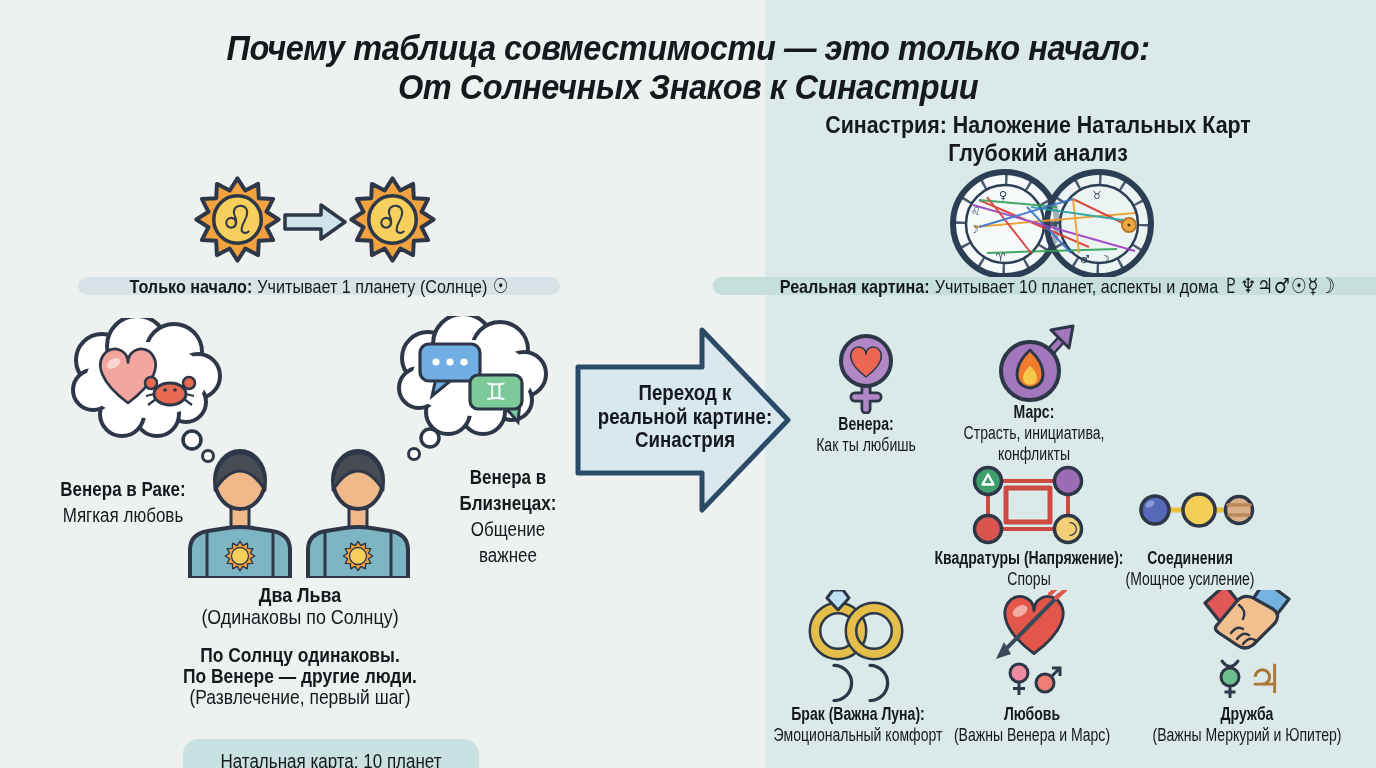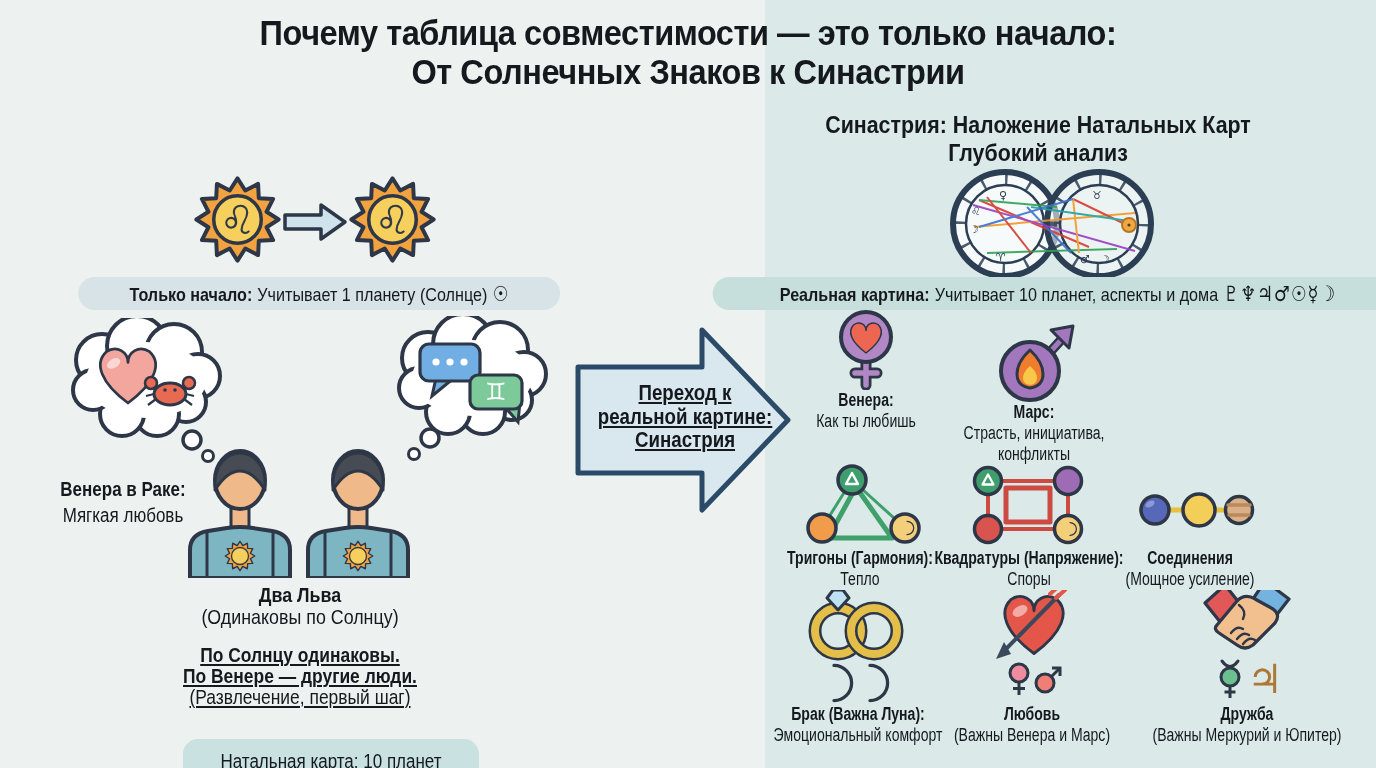--- a/index.html
+++ b/index.html
@@ -7,30 +7,30 @@
           background:#edf2f0;font-family:"Liberation Sans",sans-serif;color:#15191e;}
   .abs{position:absolute;}
   .tc{text-align:center;}
   .b{font-weight:bold;}
   .condt{transform:scaleX(.93);transform-origin:50% 0;}
   .condh{transform:scaleX(.93);transform-origin:50% 0;}
   .condb{transform:scaleX(.85);transform-origin:50% 0;}
   .condc{transform:scaleX(.78);transform-origin:50% 0;}
   .title{font-size:35px;font-weight:bold;line-height:39px;letter-spacing:-.5px;}
   .sechead{font-size:23px;font-weight:bold;line-height:28px;}
-  .pill{position:absolute;height:33px;border-radius:17px;display:flex;align-items:center;
+  .pill{position:absolute;height:18px;border-radius:17px;display:flex;align-items:center;
         justify-content:center;transform:translateX(-50%);padding:0 18px;font-size:19px;white-space:nowrap;}
   .pill .inner{display:inline-block;transform:scaleX(.85);transform-origin:50% 50%;}
   .pill .inner span+span{margin-left:6px;}
   .gly{font-family:"DejaVu Sans",sans-serif;}
   .bigglyphs{font-size:21px;letter-spacing:1px;}
   .scenecap{font-size:20px;line-height:26px;}
   .pairblock{font-size:21px;line-height:22px;}
-  .sumblock{font-size:20.5px;line-height:21px;text-decoration:underline;}
-  .arrowtext{font-size:22px;font-weight:bold;line-height:23.5px;text-decoration:underline;}
+  .sumblock{font-size:20.5px;line-height:21px;}
+  .arrowtext{font-size:22px;font-weight:bold;line-height:23.5px;}
   .cell{position:absolute;width:260px;}
   .ibox{display:flex;align-items:flex-end;justify-content:center;}
   .cap{font-size:18px;line-height:21px;}
   .cap .t{font-weight:bold;}
 </style>
 </head>
 <body>
 
 <div class="canvas">
 
@@ -44,21 +44,21 @@
       </symbol>
       <symbol id="sym-heart" viewBox="-40 -40 80 80">
         <path d="M0,30 C-30,8 -38,-14 -24,-27 C-12,-35 0,-26 0,-15 C0,-26 12,-35 24,-27 C38,-14 30,8 0,30 Z" fill="currentColor" stroke="#2d3748" stroke-width="3" stroke-linejoin="round"></path>
       </symbol>
       <symbol id="sym-cres" viewBox="-20 -20 40 40">
         <path d="M0,-16 A16,16 0 1 1 0,16 A11,11 0 1 0 0,-16 Z" fill="currentColor" stroke="#2d3748" stroke-width="3" stroke-linejoin="round"></path>
       </symbol>
     </defs>
   </svg>
 
-  <div class="abs tc" style="left:188px;top:13px;width:1000px;">
+  <div class="abs tc" style="left:188px;top:28px;width:1000px;font-style:italic;">
     <div class="condt title">
       <div>Почему таблица совместимости — это только начало:</div>
       <div>От Солнечных Знаков к Синастрии</div>
     </div>
   </div>
 
 
   <svg class="abs" style="left:190px;top:172px" width="95" height="95" viewBox="0 0 95 95">
     <use href="#sym-sun" width="95" height="95"></use>
     <text x="47.5" y="62" text-anchor="middle" font-size="40" font-weight="bold" class="gly" fill="#2f3a48">♌</text>
@@ -159,20 +159,26 @@
     <path d="M -25,-56 A 25,29 0 1 1 25,-56 L 25,-48 Q 13,-67 0,-67 Q -13,-67 -25,-48 Z" fill="#474c54" stroke="#2d3748" stroke-width="3" stroke-linejoin="round"></path>
     <g transform="translate(0,18)">
         <use href="#sym-sun" x="-17" y="-17" width="34" height="34"></use>
       </g>
   </svg>
 
   <div class="abs tc scenecap" style="left:33px;top:476px;width:180px;">
     <div class="condb">
       <div class="b">Венера в Раке:</div>
       <div>Мягкая любовь</div>
+    </div>
+  </div>
+  <div class="abs tc scenecap" style="left:433px;top:464px;width:150px;">
+    <div class="condb">
+      <div class="b">Венера в Близнецах:</div>
+      <div>Общение важнее</div>
     </div>
   </div>
 
   <div class="abs tc pairblock" style="left:150px;top:556px;width:300px;margin-top:28px;">
     <div class="condb">
       <div class="b">Два Льва</div>
       <div>(Одинаковы по Солнцу)</div>
     </div>
   </div>
   <div class="abs tc sumblock" style="left:130px;top:644px;width:340px;">
@@ -237,21 +243,21 @@
     <circle cx="190" cy="60" r="7" fill="#f0a840" stroke="#b5762a" stroke-width="2"></circle>
     <circle cx="190" cy="60" r="1.6" fill="#5a3c14"></circle>
   </svg>
 
   <div class="pill" style="left:1058px;top:277px;background:#c6dfdc;">
     <span class="inner">
       <span class="b">Реальная картина:</span><span>Учитывает 10 планет, аспекты и дома</span><span class="gly bigglyphs">♇♆♃♂☉☿☽</span>
     </span>
   </div>
 
-  <div class="cell tc" style="left:736px;top:308px;text-align:center;">
+  <div class="cell tc" style="left:736px;top:332px;text-align:center;">
     <div class="ibox" style="height:82px;">
       <svg width="80" height="80" viewBox="0 0 80 80">
         <line x1="40" y1="52" x2="40" y2="75" stroke="#2d3748" stroke-width="11" stroke-linecap="round"></line>
         <line x1="29" y1="63" x2="51" y2="63" stroke="#2d3748" stroke-width="11" stroke-linecap="round"></line>
         <line x1="40" y1="52" x2="40" y2="75" stroke="#b287c6" stroke-width="5.5" stroke-linecap="round"></line>
         <line x1="29" y1="63" x2="51" y2="63" stroke="#b287c6" stroke-width="5.5" stroke-linecap="round"></line>
         <circle cx="40" cy="27" r="25" fill="#b287c6" stroke="#2d3748" stroke-width="4"></circle>
         <g transform="translate(40,28)" style="color:#ed6652">
           <use href="#sym-heart" x="-20" y="-20" width="40" height="40"></use>
         </g>
@@ -280,42 +286,20 @@
     <div class="condc">
         <div class="cap">
       <div class="t">Марс:</div>
       <div>Страсть, инициатива,</div>
       <div>конфликты</div>
     </div>
       </div>
   </div>
 
 
-  <div class="cell tc" style="left:730px;top:458px;">
-    <div class="ibox" style="height:90px;">
-      <svg width="140" height="88" viewBox="0 0 140 88">
-        <line x1="62" y1="20" x2="32" y2="68" stroke="#3ea06b" stroke-width="3"></line>
-        <line x1="62" y1="20" x2="115" y2="68" stroke="#3ea06b" stroke-width="3"></line>
-        <polygon points="66,27 38,78 102,78" fill="none" stroke="#3ea06b" stroke-width="5" stroke-linejoin="round"></polygon>
-        <circle cx="62" cy="20" r="14" fill="#3f9e6e" stroke="#2d3748" stroke-width="3.5"></circle>
-        <polygon points="62,13 56,24 68,24" fill="none" stroke="#ffffff" stroke-width="2.5" stroke-linejoin="round"></polygon>
-        <circle cx="32" cy="68" r="14" fill="#f09c4a" stroke="#2d3748" stroke-width="3.5"></circle>
-        <circle cx="115" cy="68" r="14" fill="#f3cf7a" stroke="#2d3748" stroke-width="3.5"></circle>
-        <g transform="translate(117,68) scale(0.42)" style="color:#2d3748">
-          <use href="#sym-cres" x="-20" y="-20" width="40" height="40"></use>
-        </g>
-      </svg>
-    </div>
-    <div class="condc">
-        <div class="cap">
-      <div class="t">Тригоны (Гармония):</div>
-      <div>Тепло</div>
-    </div>
-      </div>
-  </div>
 
   <div class="cell tc" style="left:899px;top:458px;">
     <div class="ibox" style="height:90px;">
       <svg width="150" height="88" viewBox="0 0 150 88">
         <g stroke="#cc4a42" stroke-width="4">
           <line x1="34" y1="21" x2="114" y2="21"></line>
             <line x1="34" y1="69" x2="114" y2="69"></line>
           <line x1="34" y1="21" x2="34" y2="69"></line>
             <line x1="114" y1="21" x2="114" y2="69"></line>
         </g>

